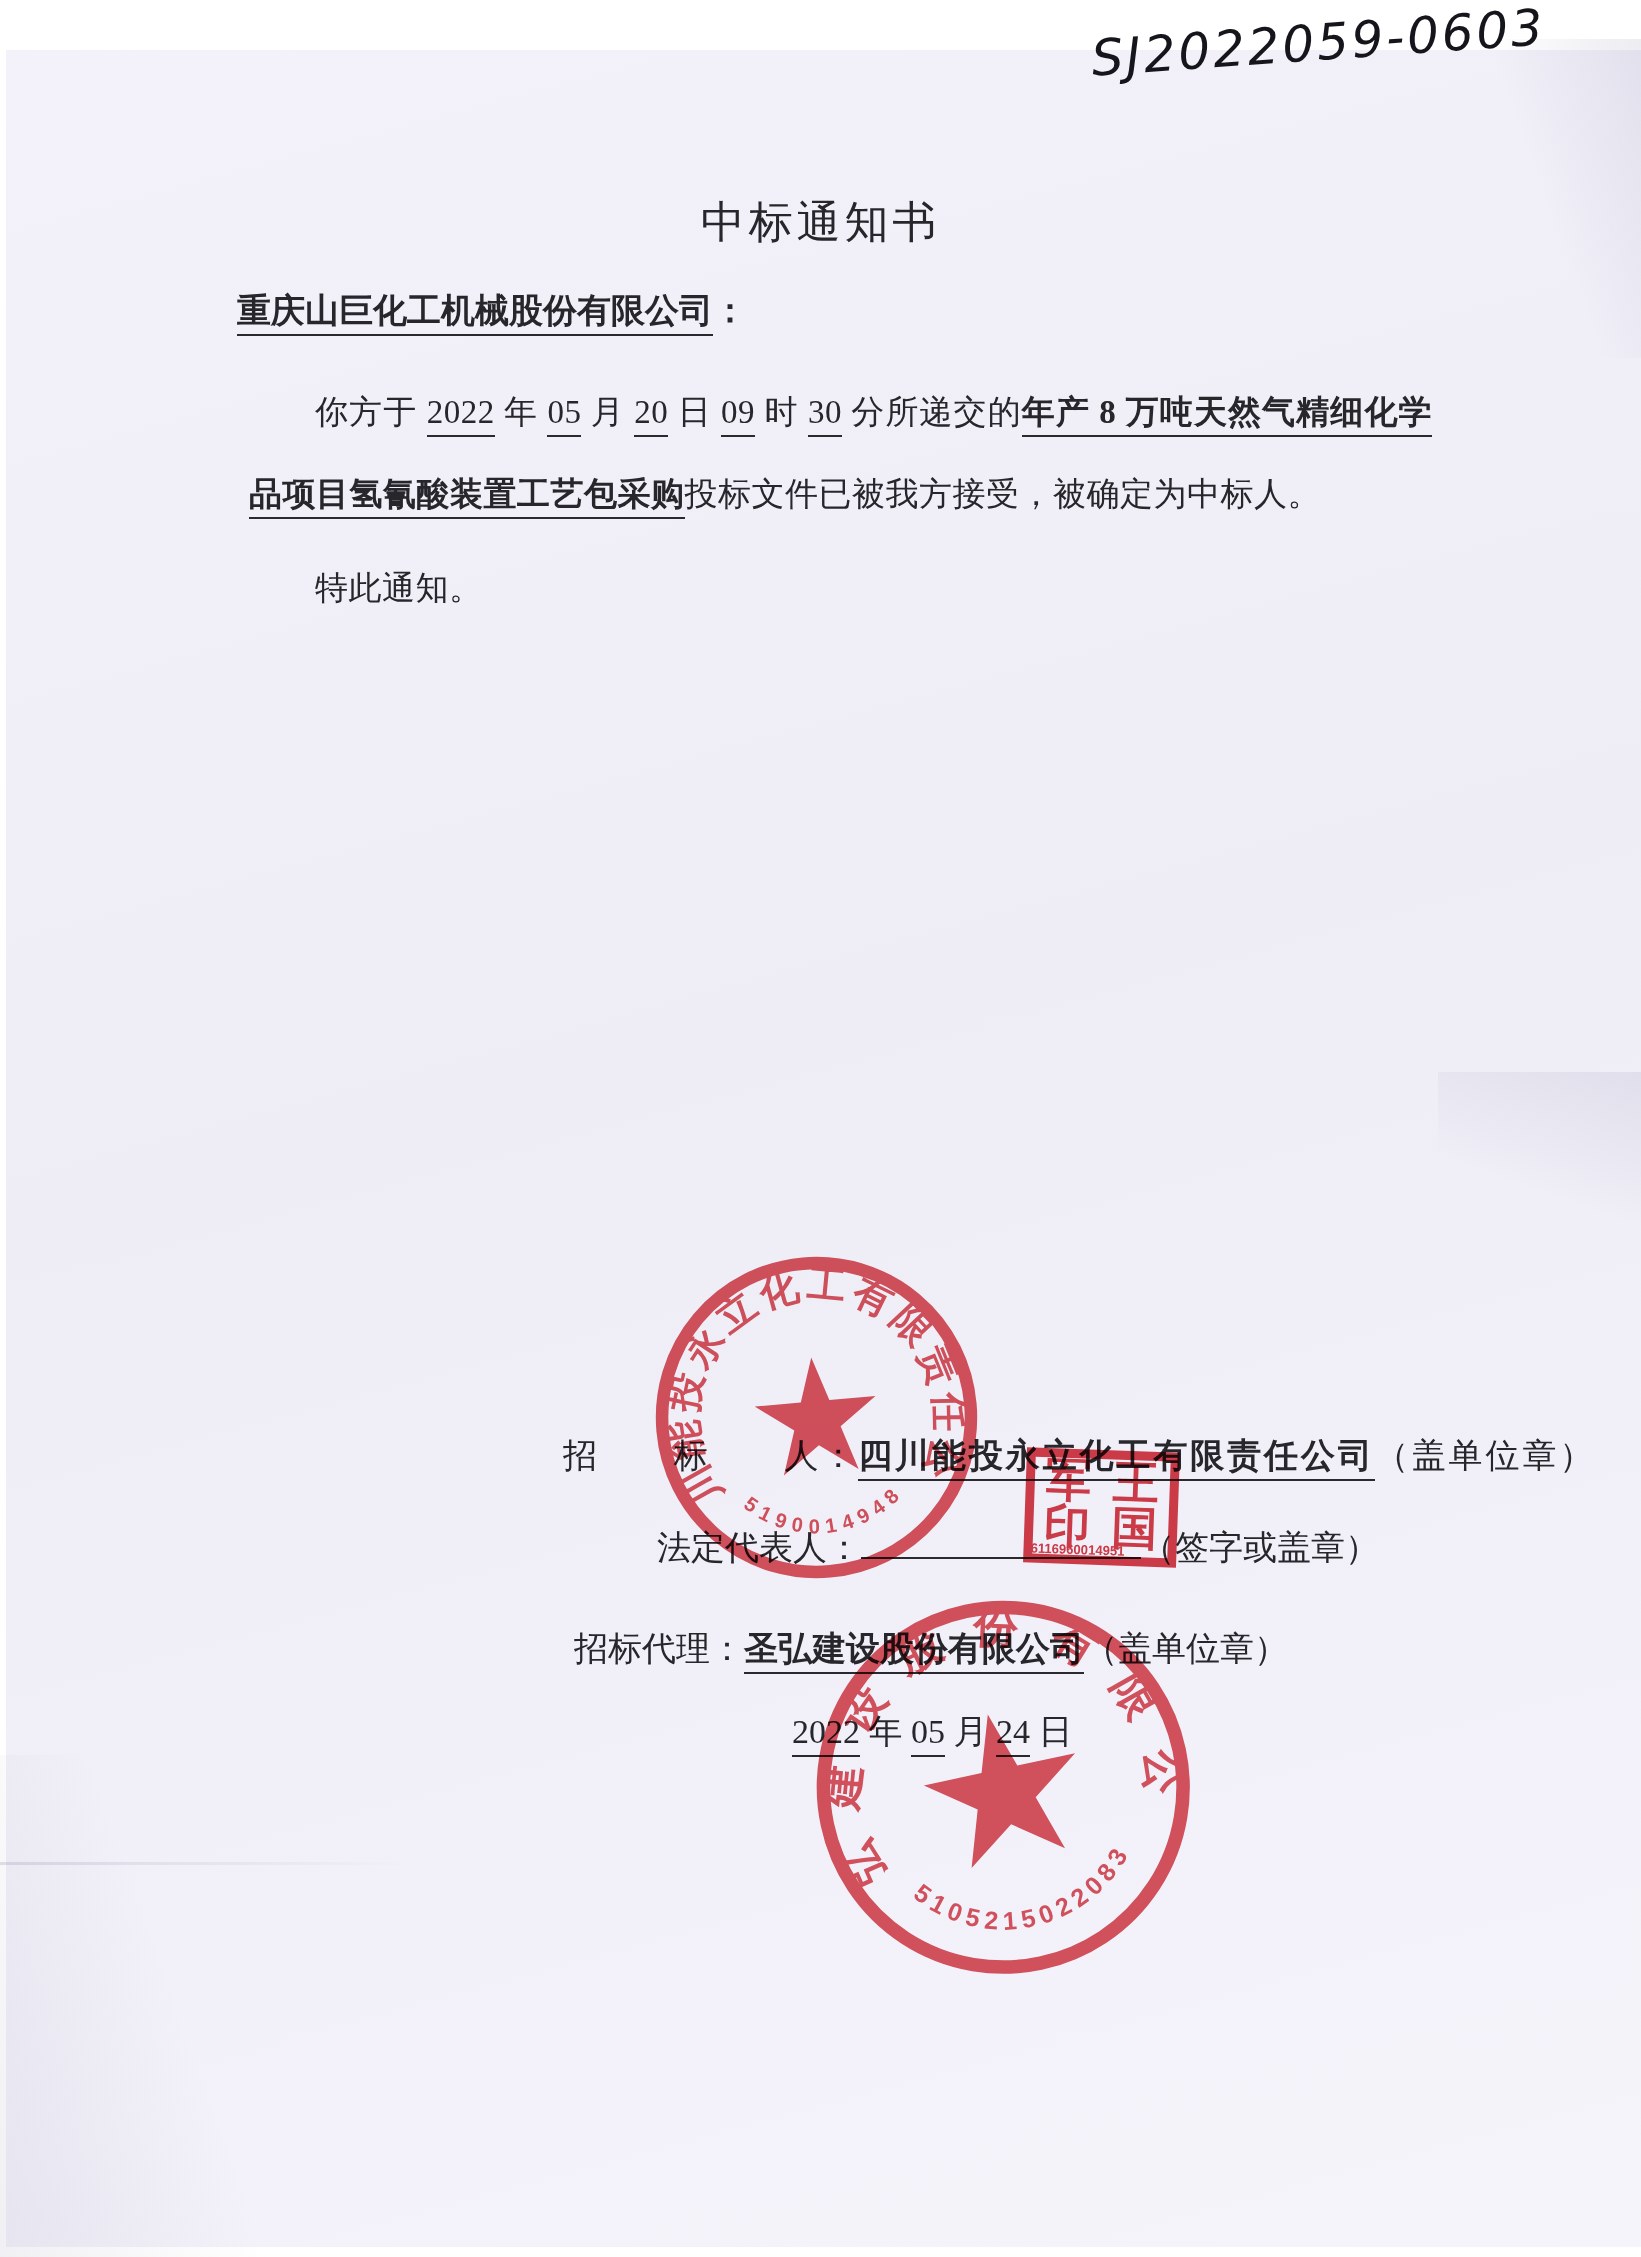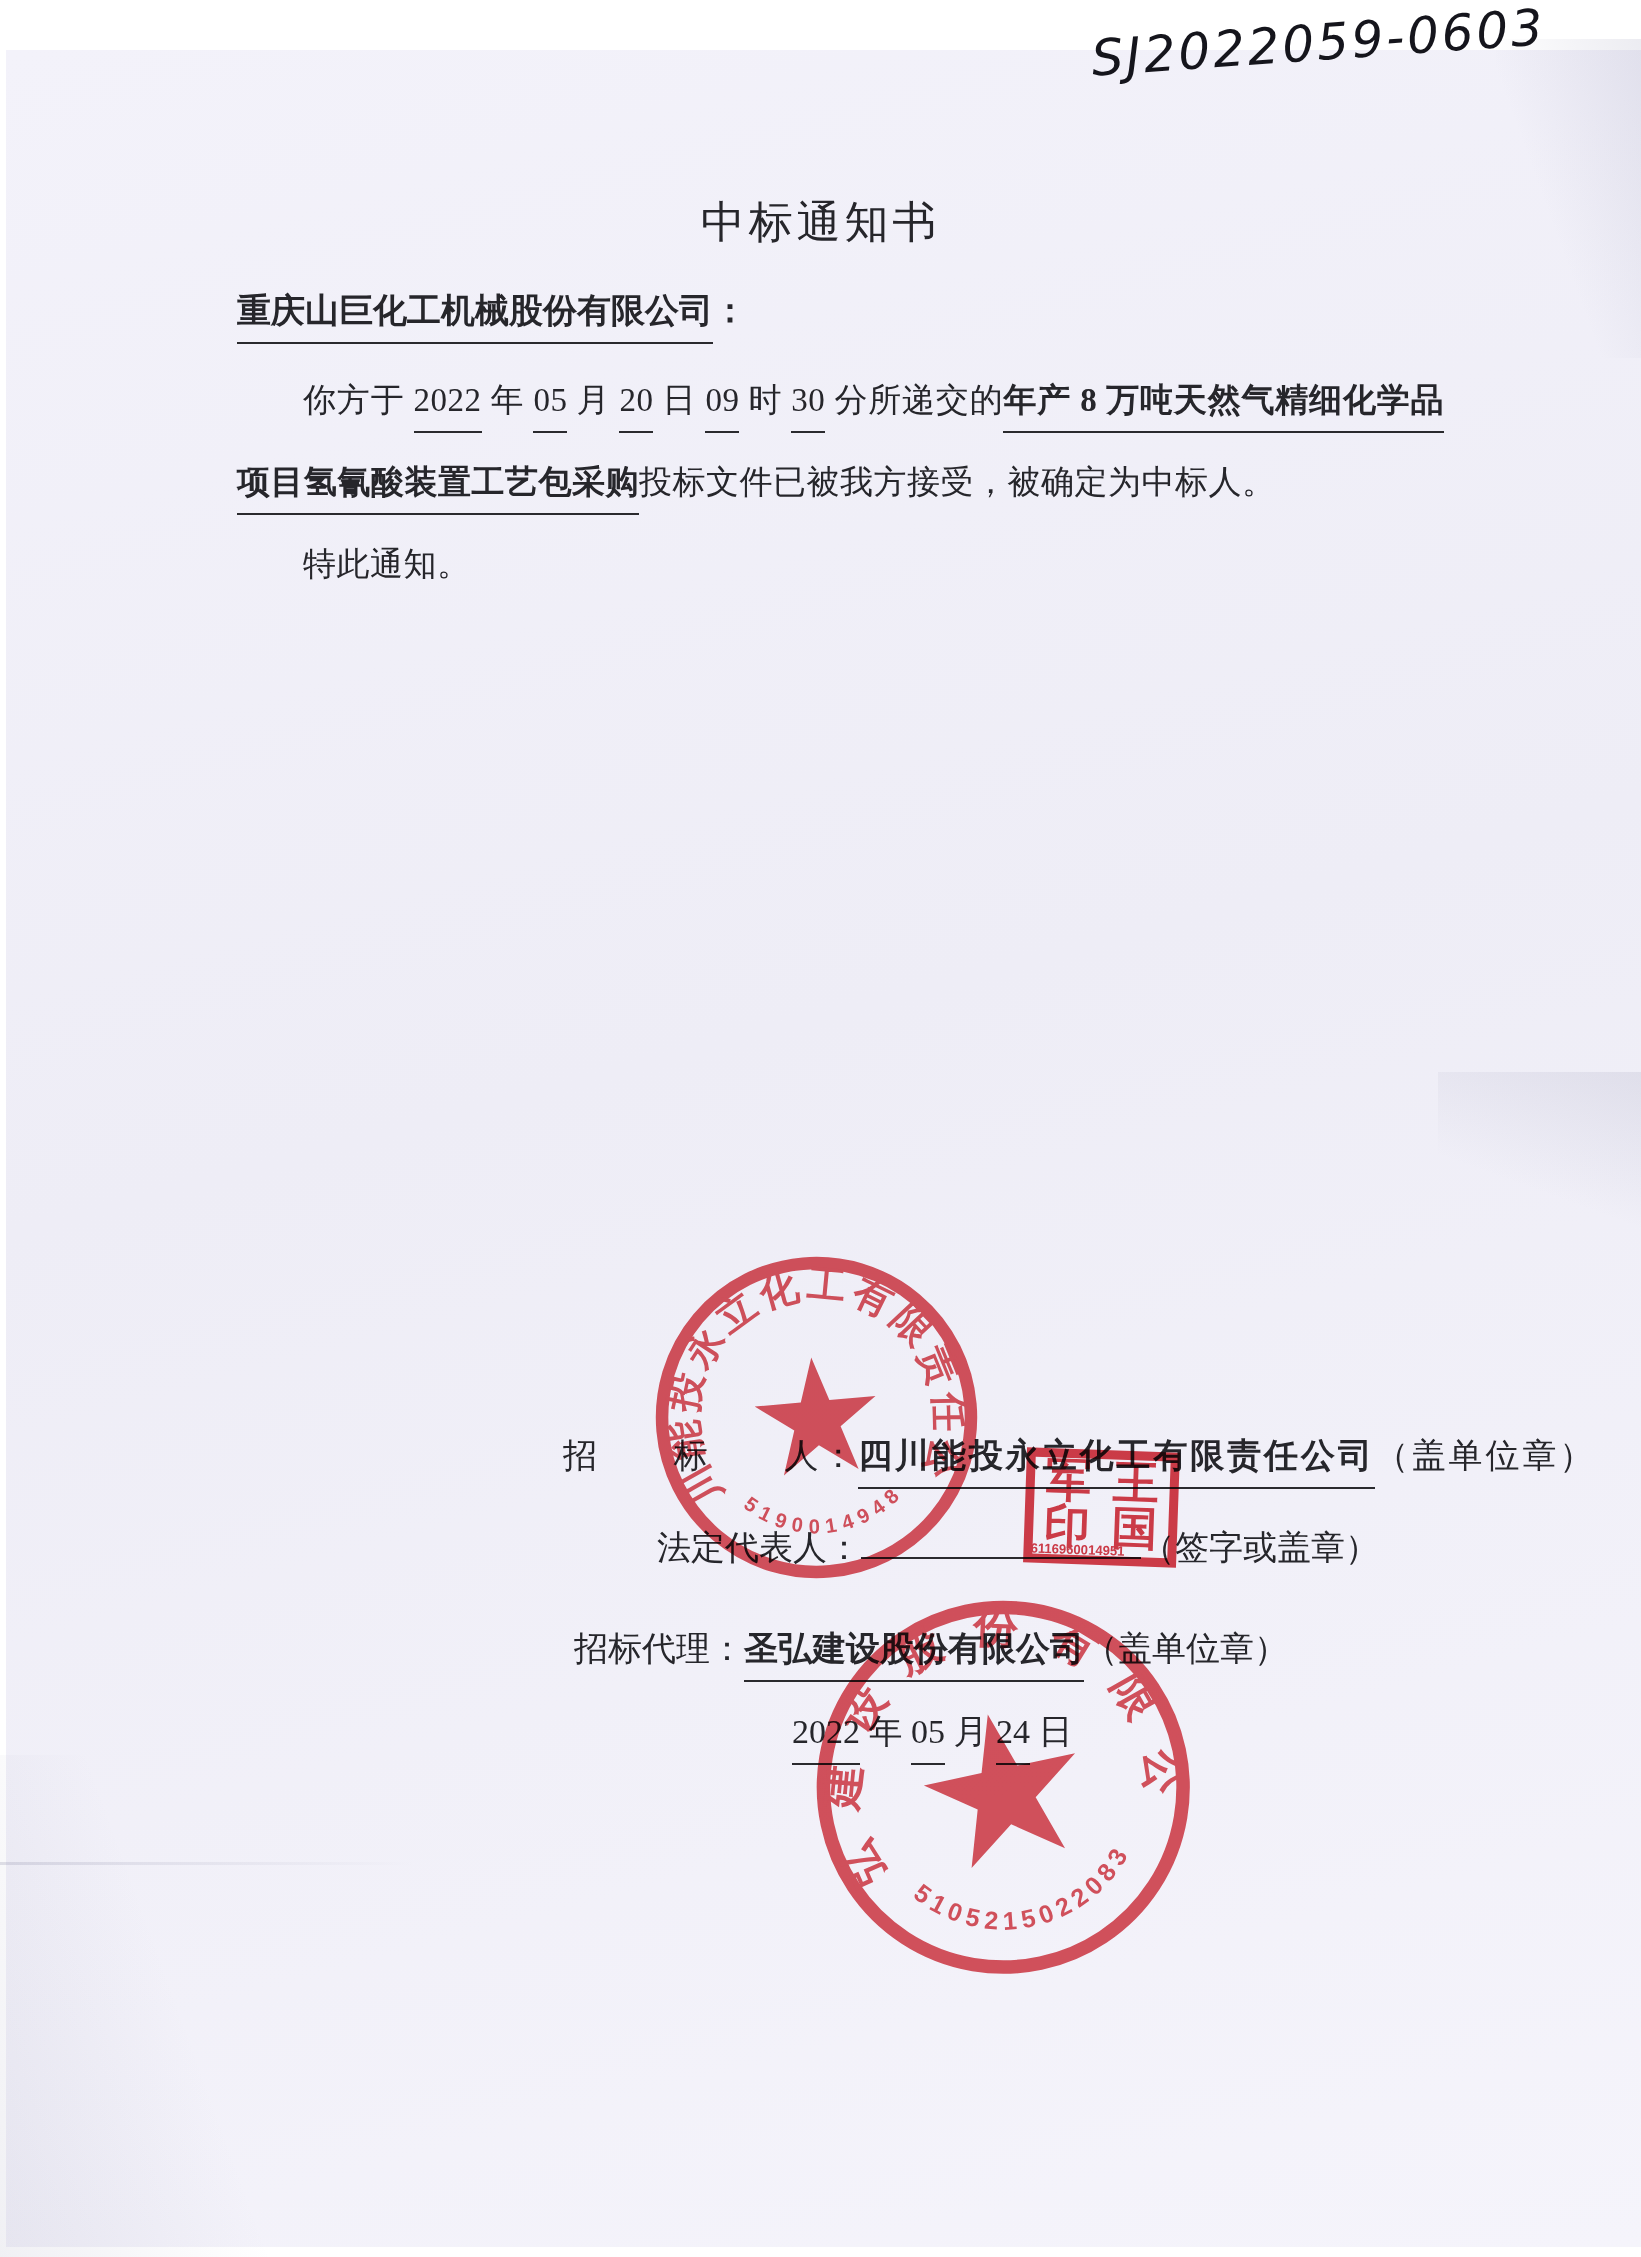--- a/index.html
+++ b/index.html
@@ -34,22 +34,22 @@
   }
   .addressee {
     position:absolute; top:288px; left:237px; z-index:2;
     font-size:34px; font-weight:bold;
   }
   .content {
     position:absolute; top:359px; left:237px; width:1207px; z-index:2;
     font-size:33px; line-height:82px; letter-spacing:0.5px;
     text-align:justify;
   }
-  .content p { margin:0; text-indent:2em; }
-  .u { border-bottom:2.9px solid #2a2a2e; padding-bottom:13px; }
+  .content p { margin:12px; text-indent:2em; }
+  .u { border-bottom:2.9px solid #2a2a2e; padding-bottom:5px; }
   .b { font-weight:bold; }
   .sig { position:absolute; z-index:2; font-size:34px; white-space:nowrap; }
   #sig-bidder { top:1433px; left:563px; letter-spacing:2.9px; }
   #sig-legal  { top:1524px; left:657px; }
   #sig-agent  { top:1626px; left:574px; }
   #sig-date   { top:1709px; left:792px; }
   .blank-line {
     display:inline-block; width:280px; height:33px;
     border-bottom:2.9px solid #2a2a2e; vertical-align:baseline;
   }

